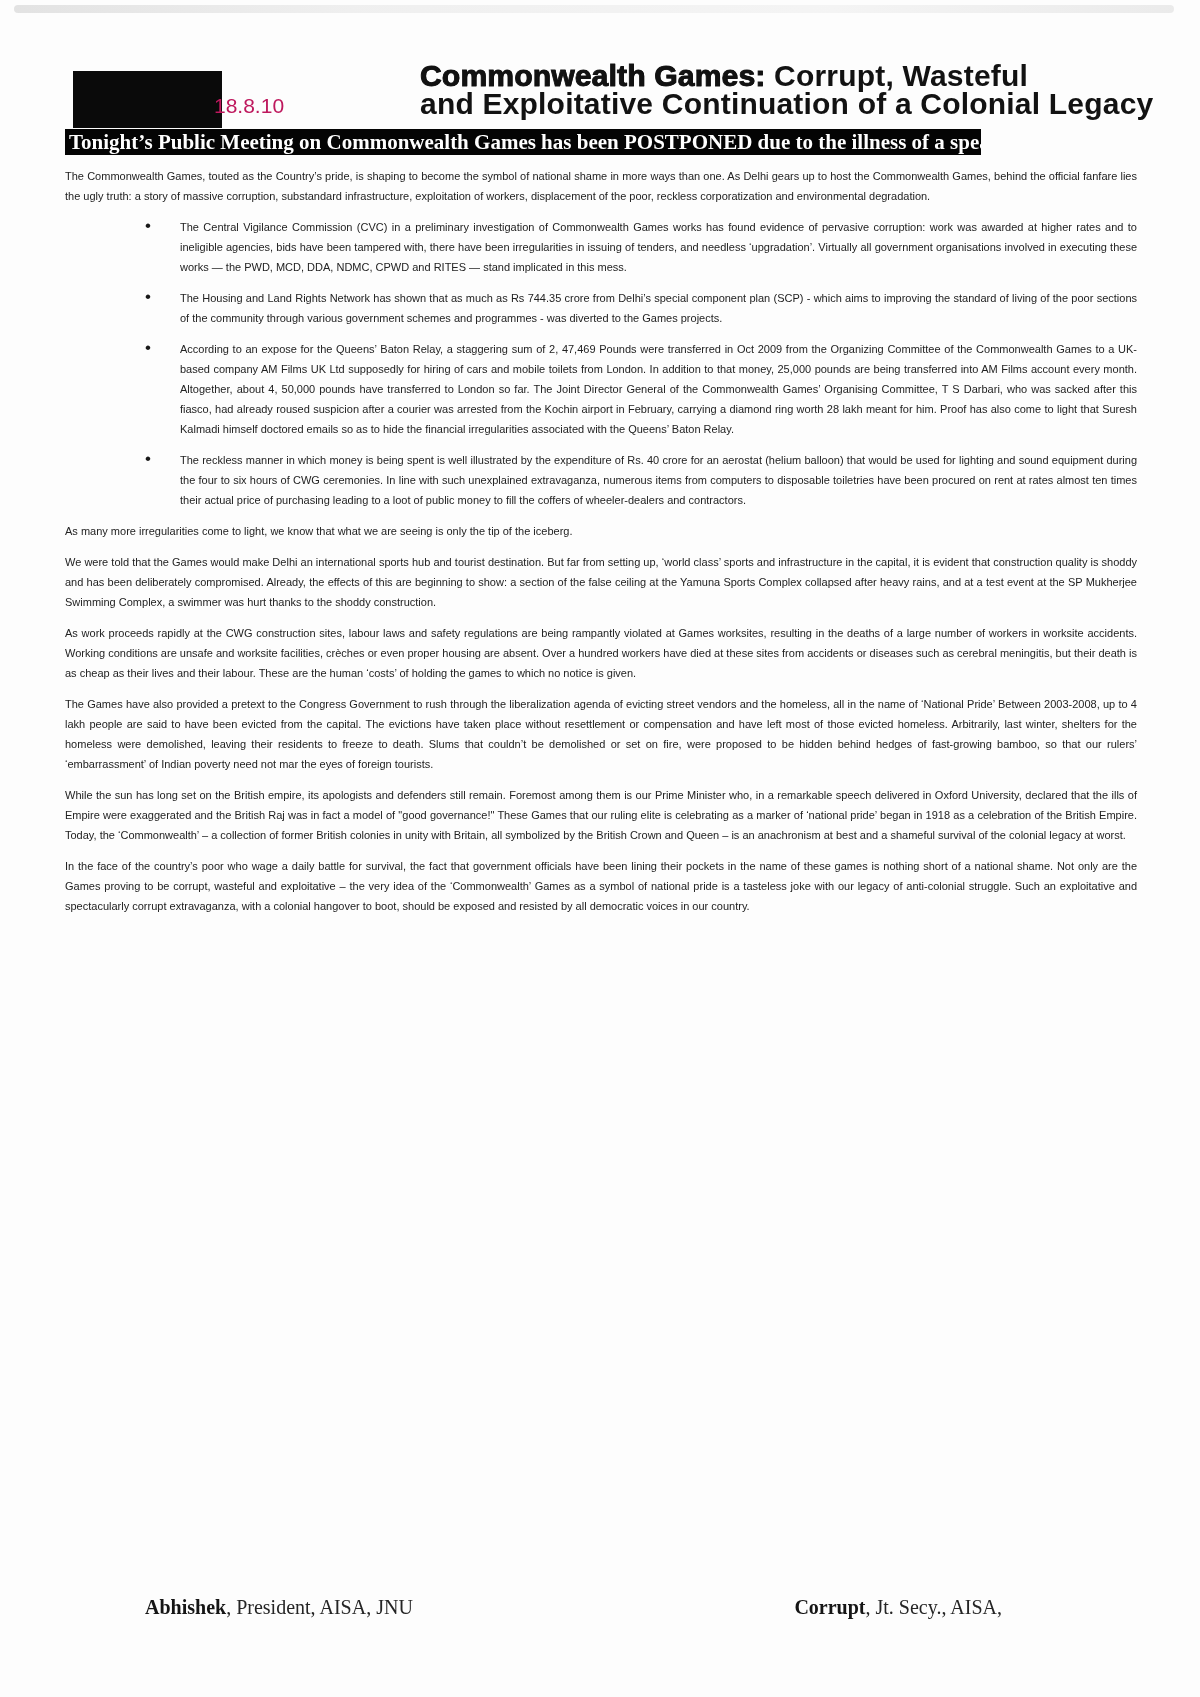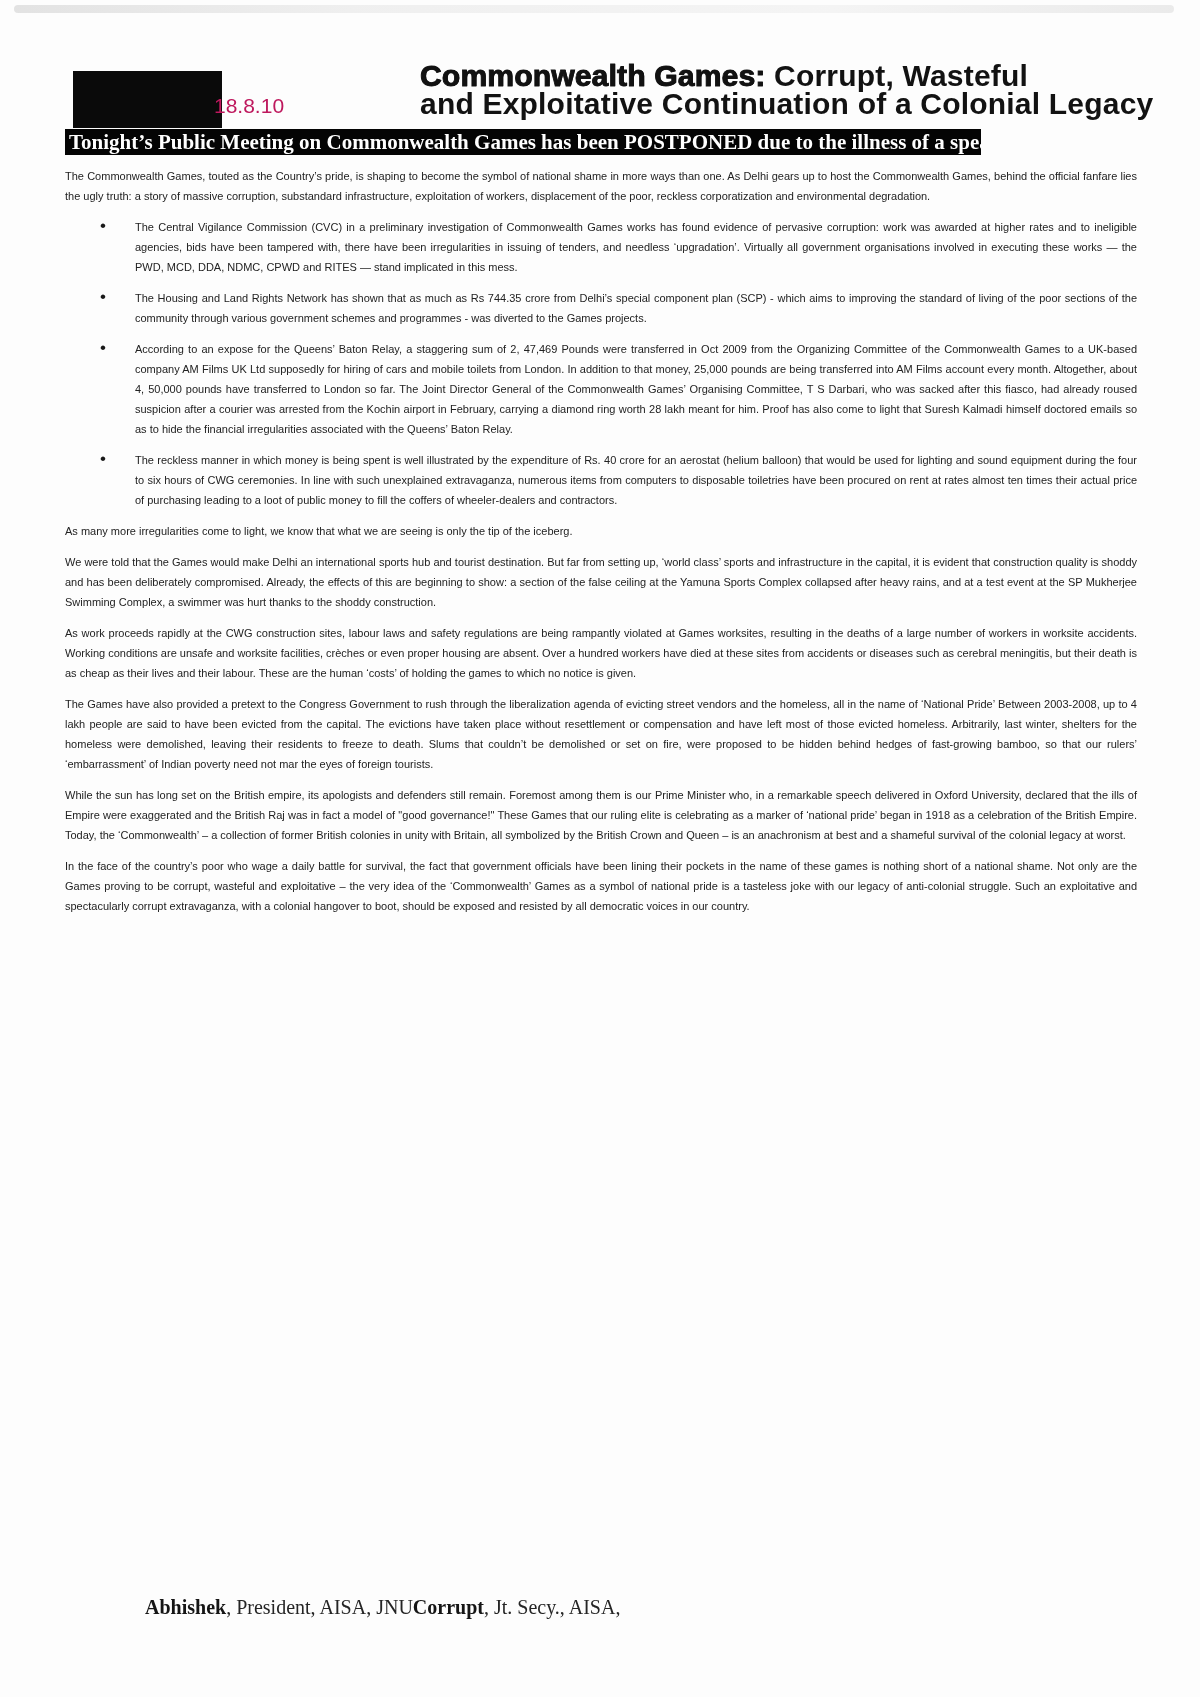--- a/index.html
+++ b/index.html
@@ -65,32 +65,32 @@
   .doc-body {
     width: 1072px;
     margin-top: 11px;
     font-size: 11px;
     line-height: 20px;
     text-align: justify;
     color: #222222;
   }
   .doc-body p { margin-bottom: 11px; }
   .doc-body ul { list-style: none; padding-left: 70px; margin: 0 0 1px 0; }
-  .doc-body li { position: relative; margin-bottom: 11px; }
+  .doc-body li { position: relative; margin-bottom: 11px; margin-left: 45px; }
   .doc-body li::before {
     content: "\2022";
     position: absolute; left: -35px; top: -1px;
     font-size: 17px; color: #191919;
   }
 
   
   .footer {
     position: absolute; left: 65px; top: 1596px;
     width: 1072px;
-    display: flex; justify-content: flex-start;
+    display: flex; justify-content: space-between;
     padding: 0 135px 0 80px;
     font-family: "Liberation Serif", serif;
     font-size: 20px; color: #252525;
   }
   .footer .name { font-weight: bold; color: #151515; }
 </style>
 </head>
 <body>
 
 <div class="page">

